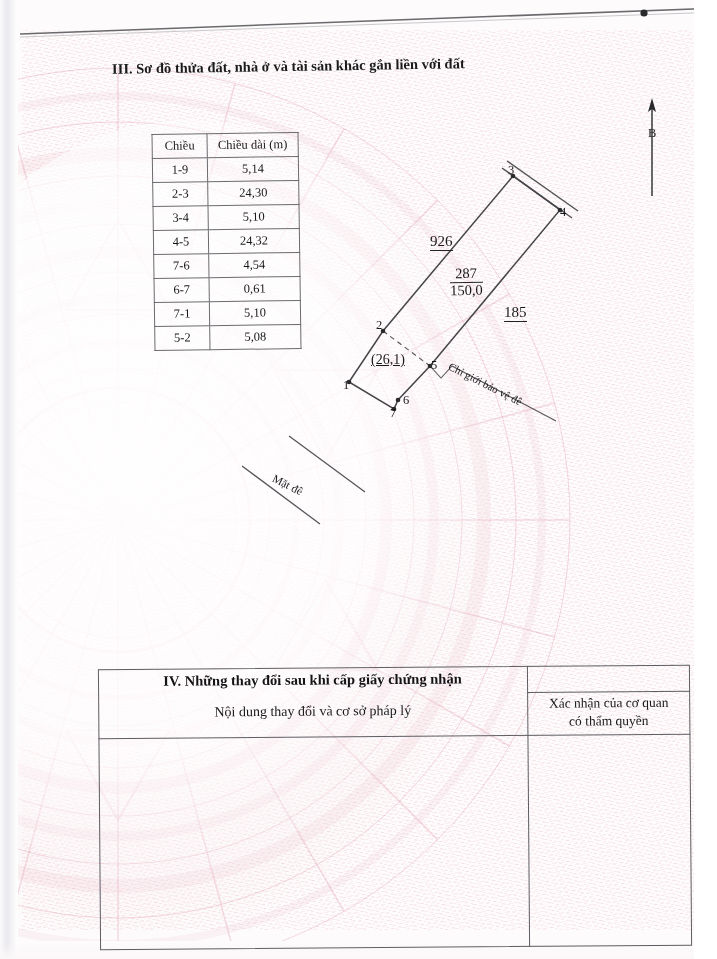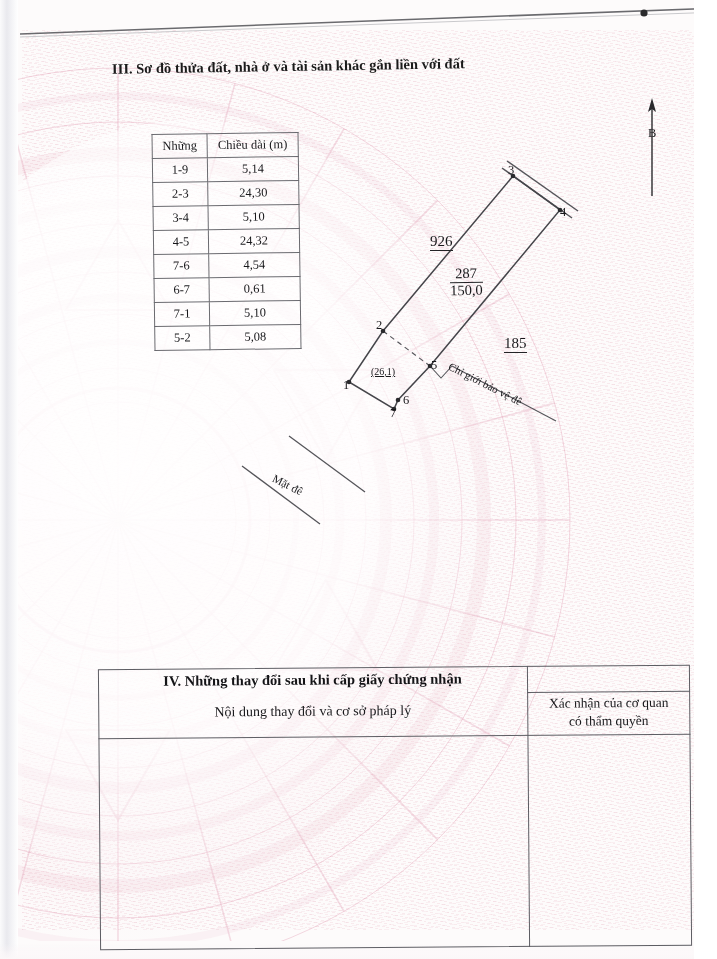--- a/index.html
+++ b/index.html
@@ -321,21 +321,21 @@
       <circle cx="624" cy="9" r="3.6" fill="#2a2a2c"></circle>
     </svg>
   </div>
   <div id="bottom-scan-shadow"></div>
 
   <div id="heading-3">III. Sơ đồ thửa đất, nhà ở và tài sản khác gắn liền với đất</div>
 
   <table id="edge-table">
     <thead>
       <tr>
-        <th class="c-side">Những</th>
+        <th class="c-side">Chiều</th>
         <th class="c-len">Chiều dài (m)</th>
       </tr>
     </thead>
     <tbody id="edge-rows">
         <tr>
           <td class="c-side">1-9</td>
           <td class="c-len">5,14</td>
         </tr>
         <tr>
           <td class="c-side">2-3</td>
@@ -407,28 +407,28 @@
 
     <div class="sk-label vnum" style="left:343px;top:378px;">1</div>
     <div class="sk-label vnum" style="left:376px;top:318px;">2</div>
     <div class="sk-label vnum" style="left:508px;top:163px;">3</div>
     <div class="sk-label vnum" style="left:560px;top:205px;">4</div>
     <div class="sk-label vnum" style="left:431px;top:358px;">5</div>
     <div class="sk-label vnum" style="left:403px;top:393px;">6</div>
     <div class="sk-label vnum" style="left:390px;top:406px;">7</div>
 
     <div class="sk-label pnum" style="left:430px;top:233px;"><u>926</u></div>
-    <div class="sk-label pnum" style="left:504px;top:304px;margin-top:31px;"><u>185</u></div>
+    <div class="sk-label pnum" style="left:504px;top:304px;"><u>185</u></div>
 
     <div id="lbl-186">
       <span class="top">287</span>
       <span>150,0</span>
     </div>
 
-    <div class="sk-label" style="left:371px;top:366px;font-size:10px;text-decoration:underline;">(26,1)</div>
+    <div class="sk-label" style="left:371px;top:352px;font-size:14px;text-decoration:underline;">(26,1)</div>
 
     <div id="lbl-chigioi">Chỉ giới bảo vệ đê</div>
     <div id="lbl-matde">Mặt đê</div>
     <div id="lbl-north">B</div>
   </div>
 
   <div id="sec4">
     <div id="sec4-border"></div>
     <div id="sec4-vrule"></div>
     <div id="sec4-hrule-head"></div>

